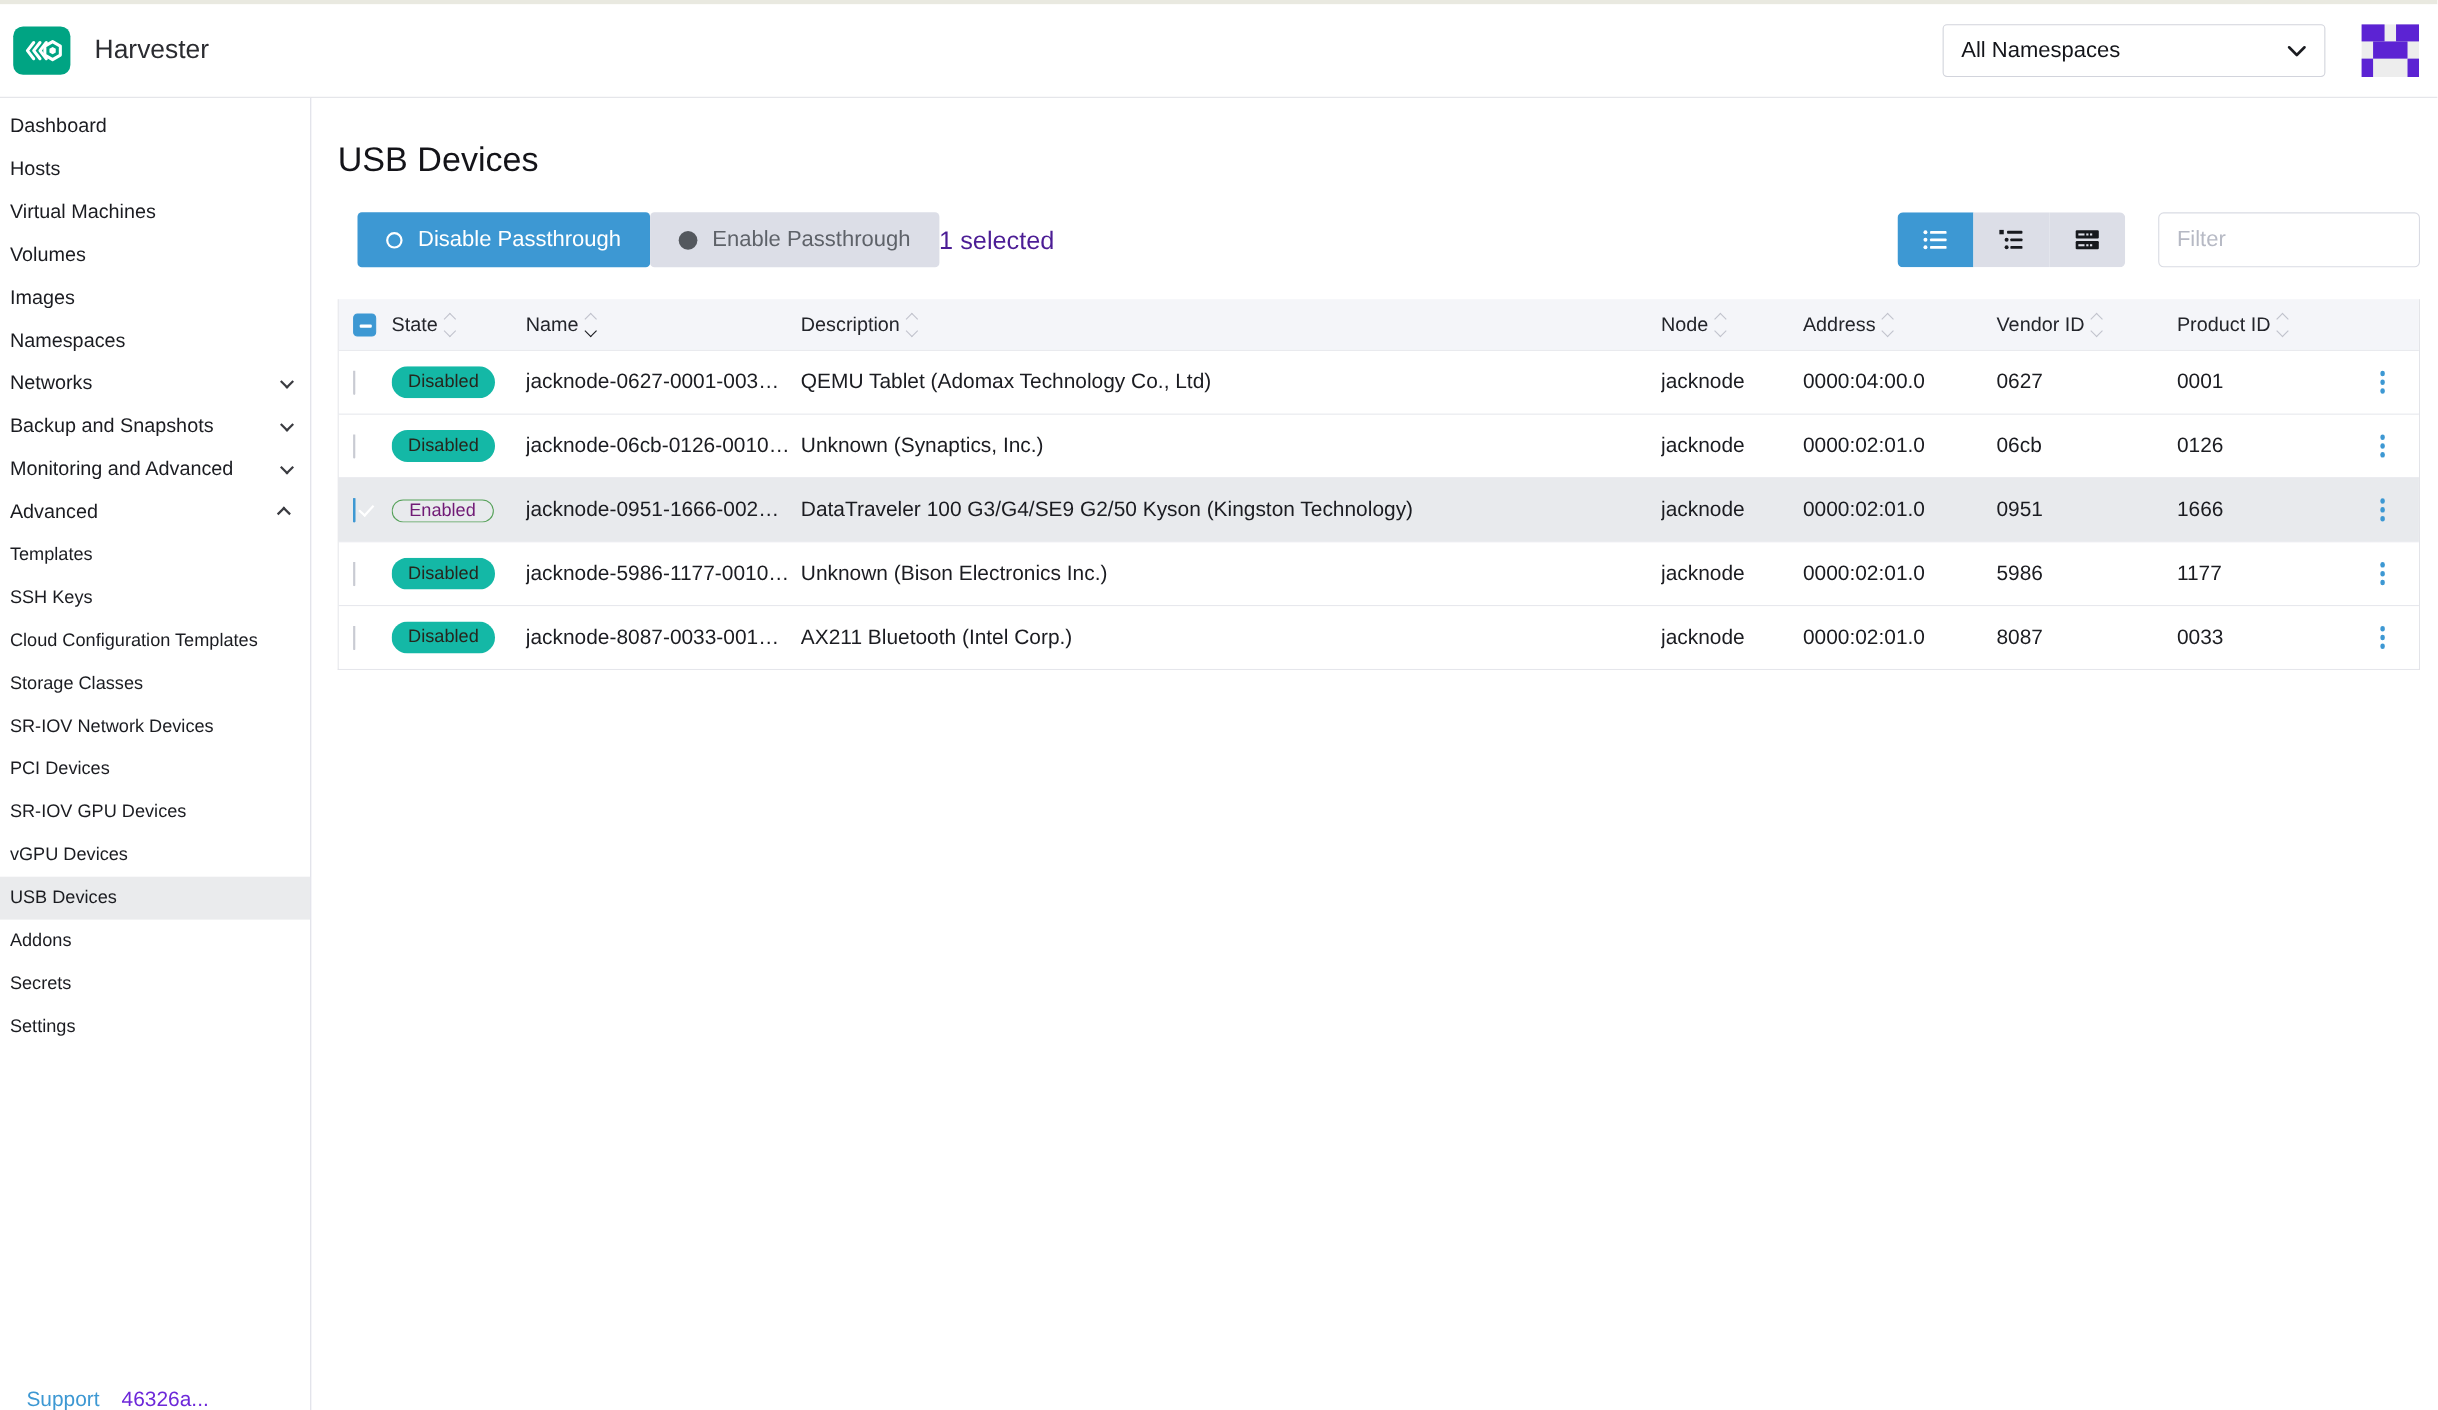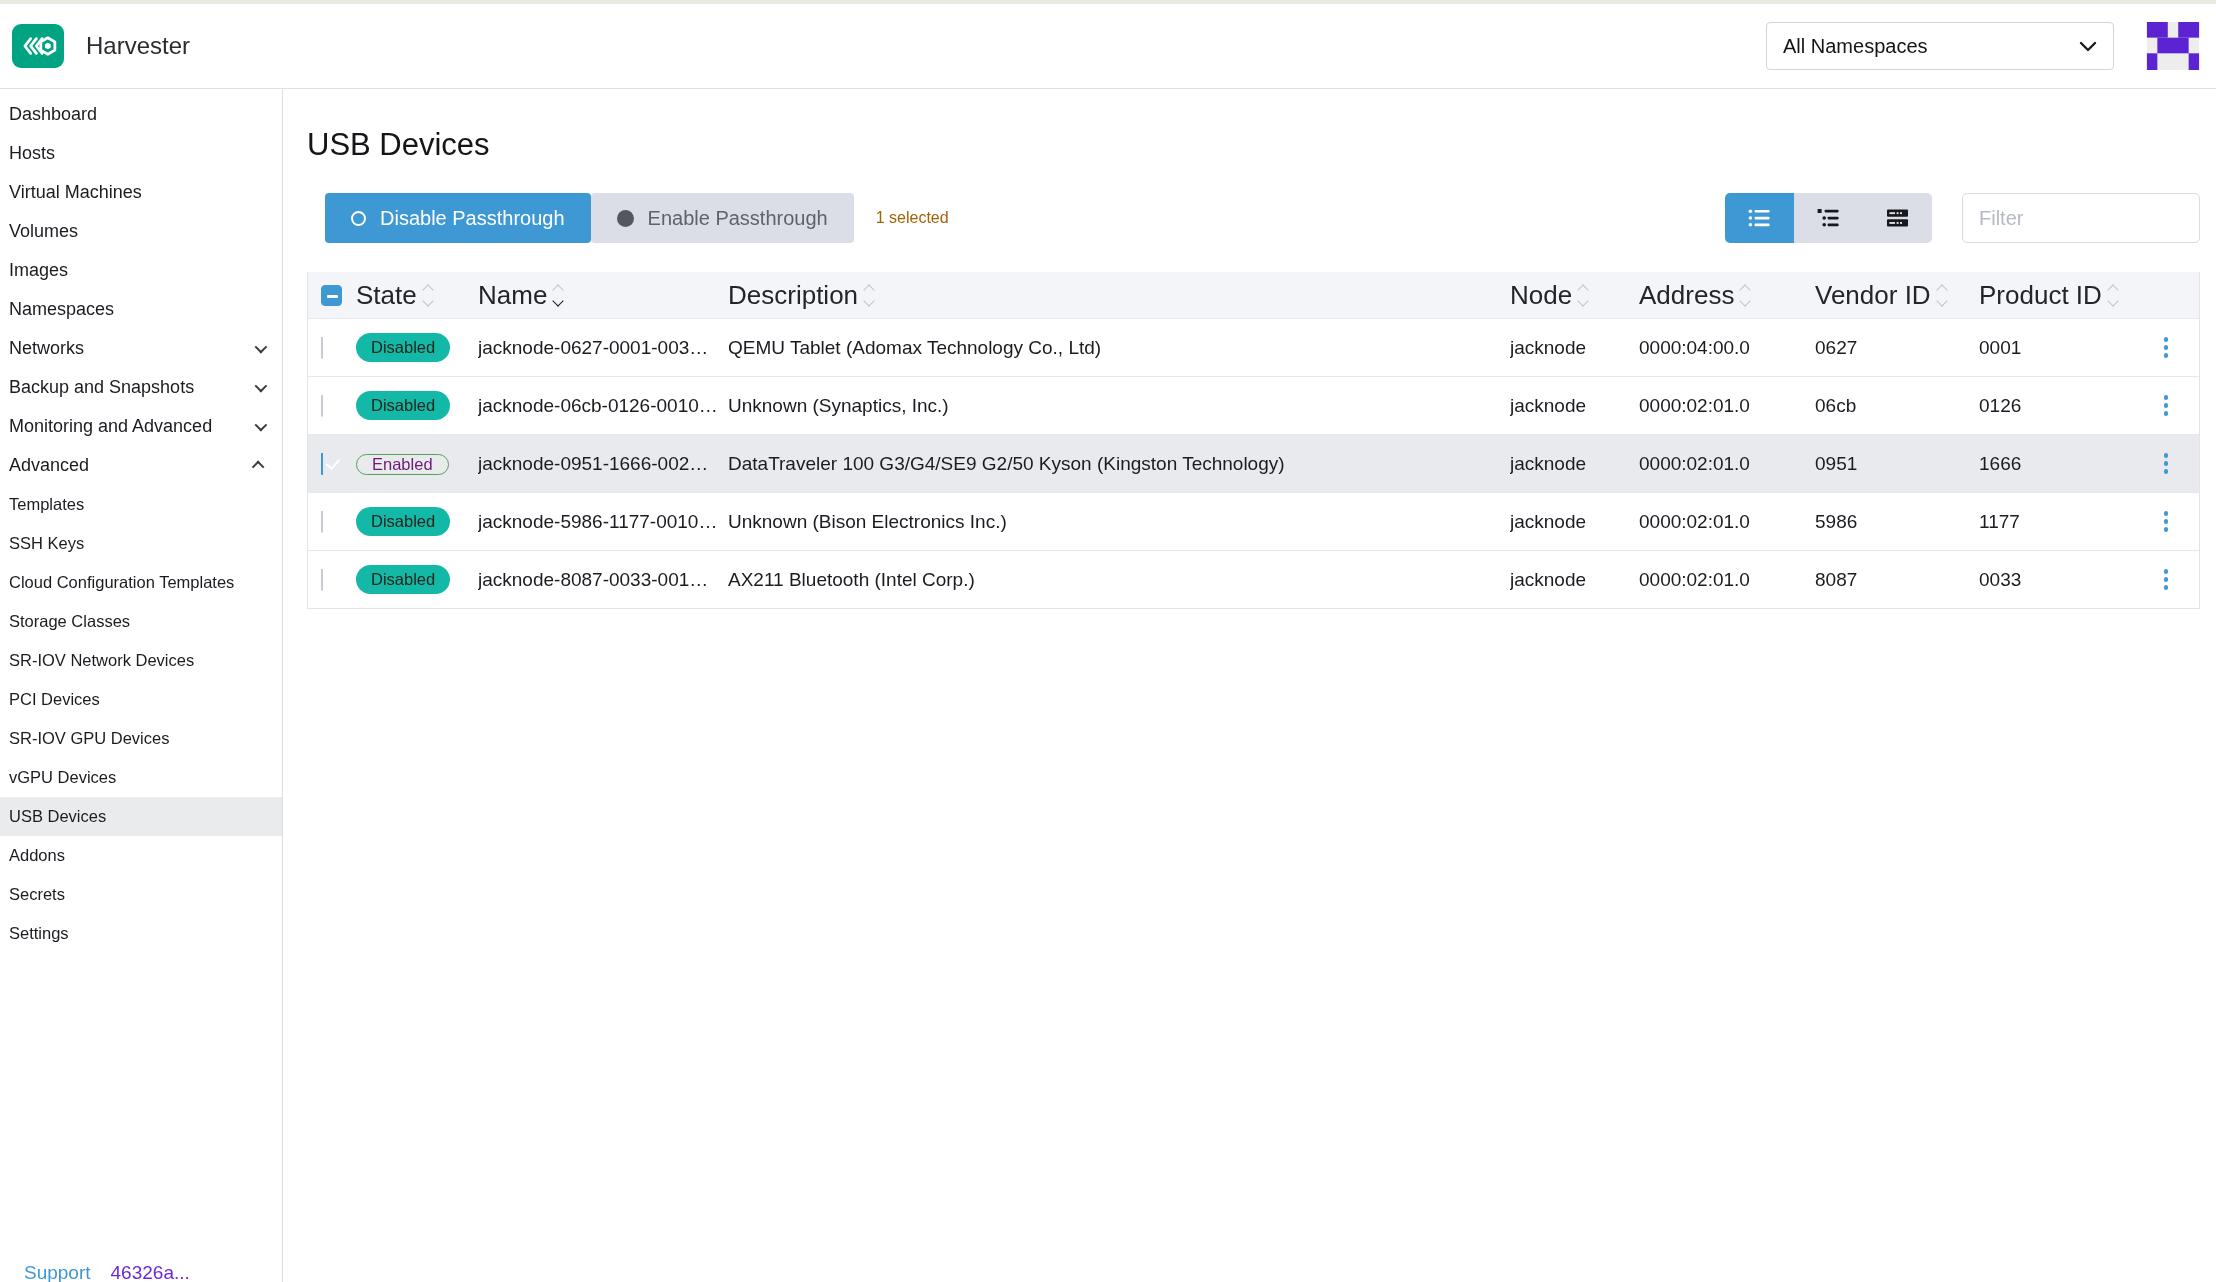--- a/index.html
+++ b/index.html
@@ -44,36 +44,36 @@
   .page-title { font-size:31px; font-weight:500; color:#141419; }
 
   .actions-row { margin-top:30px; display:flex; align-items:center; }
   .btn { height:50px; border-radius:4px; border:none; display:inline-flex;
     align-items:center; gap:14px; padding:0 26px; font-size:20px;
     font-family:"Liberation Sans", sans-serif; cursor:pointer; }
   .btn-disabled { background:#dcdee7; color:#5e6269; cursor:default; }
   .btn-primary { background:#3d98d3; color:#fff; margin-left:18px; }
   .dot-filled { width:17px; height:17px; border-radius:50%; background:#54585e; flex:none; }
   .ring { width:15px; height:15px; border-radius:50%; border:2.5px solid #fff; flex:none; }
-  .selected-count { margin-left:22px; font-size:16px; color:#a16207; }
+  .selected-count { font-size:23px; color:#4c1d95; }
 
   .right-controls { margin-left:auto; display:flex; align-items:center; gap:30px; }
   .view-toggle { display:flex; border-radius:5px; overflow:hidden; }
   .vt-btn { width:69px; height:50px; background:#dcdee7; display:flex;
     align-items:center; justify-content:center; cursor:pointer; }
   .vt-btn.active { background:#3d98d3; }
   .filter-input { width:238px; height:50px; border:1px solid #d9dbe3; border-radius:5px;
     font-size:20px; padding:0 16px; color:#14151a; font-family:"Liberation Sans", sans-serif; }
   .filter-input::placeholder { color:#b6b9c4; }
 
   
   .table { margin-top:29px; border:1px solid #e3e4e9; border-top:none; }
   .tr { display:grid; grid-template-columns:48px 122px 250px 1fr 129px 176px 164px 164px 56px;
     align-items:center; }
-  .thead { background:#f4f5f9; height:46px; font-size:26px; color:#23252b; }
+  .thead { background:#f4f5f9; height:46px; font-size:18px; color:#23252b; }
   .th { display:flex; align-items:center; }
   .row { height:58px; border-top:1px solid #e7e8ed; background:#fff; font-size:19px; }
   .row.selected { background:#e8eaed; }
   .cell { overflow:hidden; text-overflow:ellipsis; white-space:nowrap; padding-right:10px; }
 
   .sort { display:inline-flex; flex-direction:column; margin-left:7px; gap:3px; }
   .s-chev { width:8px; height:8px; border:solid #c0c2cc; border-width:0 1.8px 1.8px 0; }
   .s-chev.up { transform:rotate(-135deg); }
   .s-chev.dn { transform:rotate(45deg); }
   .s-chev.on { border-color:#1b1c21; }

